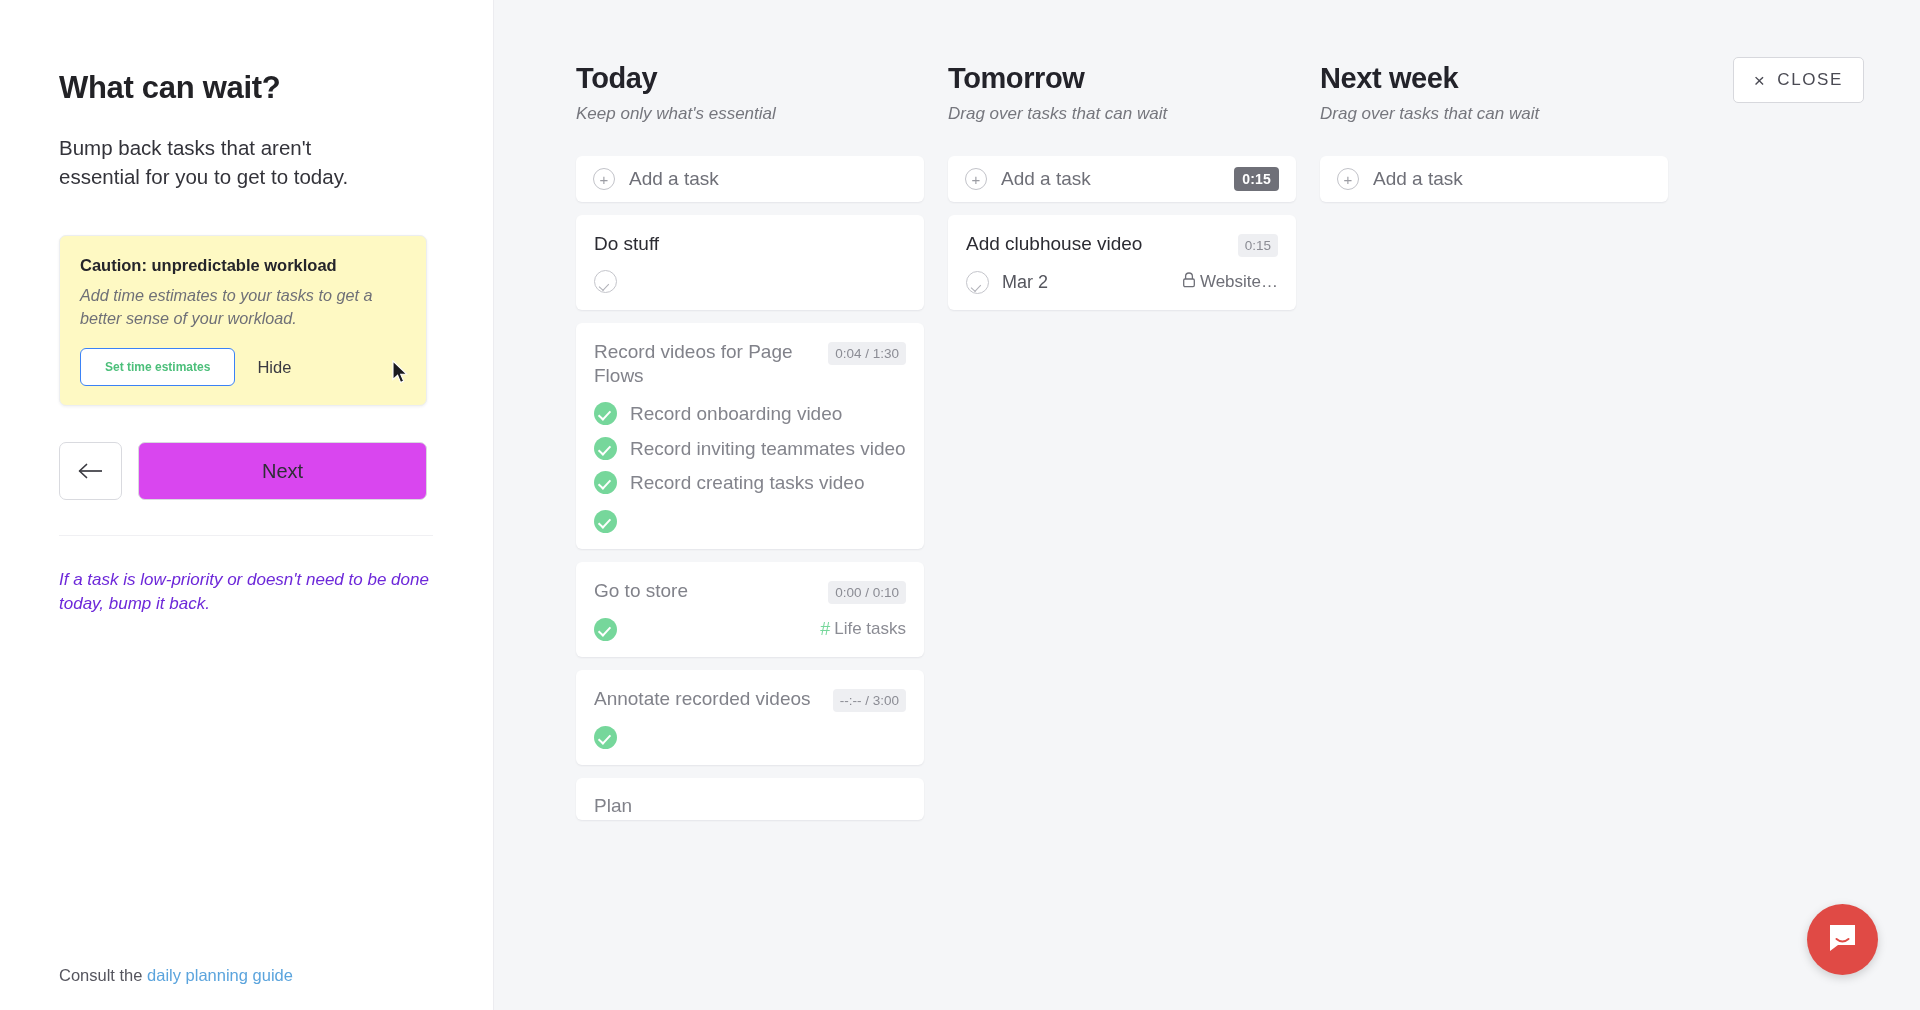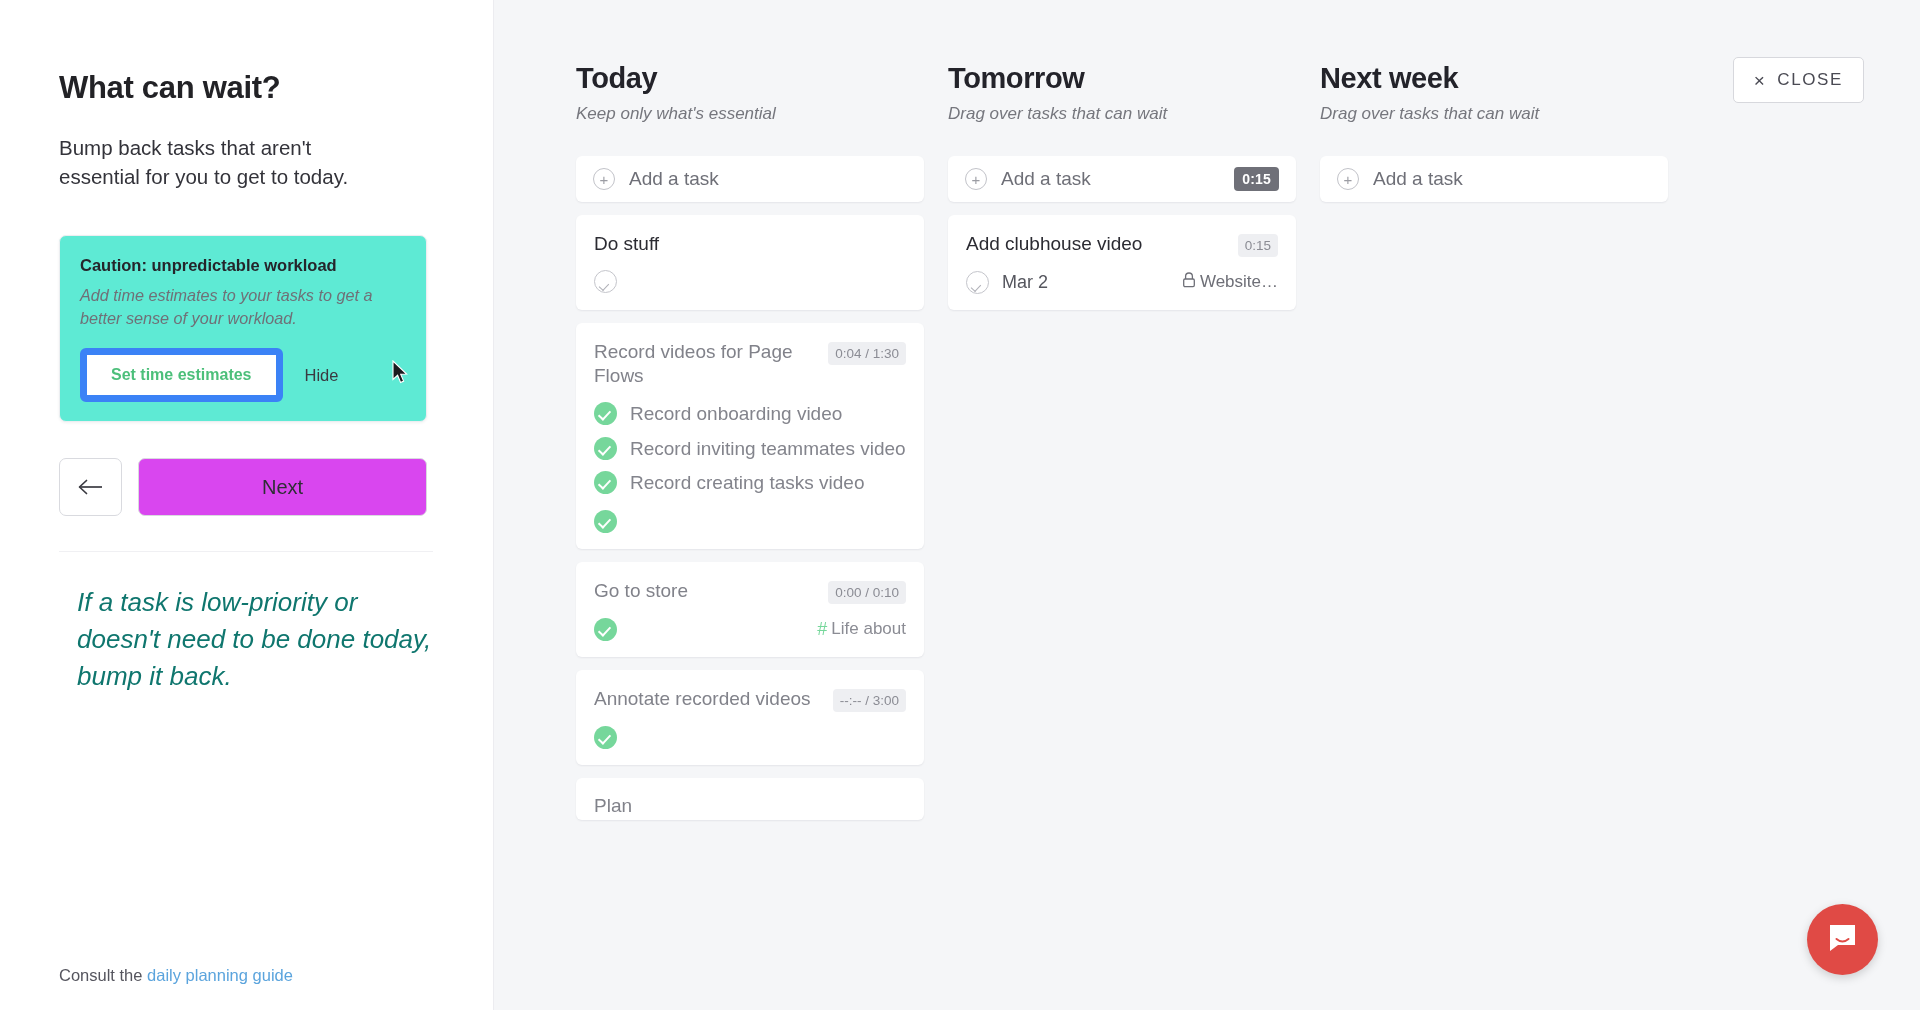--- a/index.html
+++ b/index.html
@@ -21,37 +21,37 @@
     font-size: 31px; font-weight: bold; color: #222226;
     letter-spacing: -0.3px; margin-bottom: 27px;
   }
   .lp-desc {
     font-size: 20.5px; color: #33333a; line-height: 1.42;
     max-width: 330px;
   }
 
   .caution-card {
     margin-top: 44px; margin-right: 6px;
-    background: #5eead4; border: 1px solid #eceef1;
+    background: #fef9c3; border: 1px solid #eceef1;
     border-radius: 7px; padding: 20px 20px 19px 20px;
     box-shadow: 0 1px 3px rgba(17,20,40,0.06);
   }
   .caution-title {
     font-size: 16.5px; font-weight: bold; color: #25252b;
     margin-bottom: 9px;
   }
   .caution-desc {
     font-size: 16.2px; font-style: italic; color: #6f7077;
     line-height: 1.42; margin-bottom: 18px;
   }
   .caution-actions { display: flex; align-items: center; gap: 22px; }
   .btn-estimates {
-    border: 7px solid #3b82f6; border-radius: 6px;
+    border: 1px solid #3b82f6; border-radius: 6px;
     background: #fff; color: #4cbf7a; font-weight: bold;
-    font-size: 16px; padding: 11px 24px; cursor: pointer;
+    font-size: 12px; padding: 11px 24px; cursor: pointer;
     font-family: "Liberation Sans", sans-serif; white-space: nowrap;
   }
   .btn-hide {
     font-size: 16.5px; color: #3a3a41; cursor: pointer;
     background: none; border: none; font-family: "Liberation Sans", sans-serif;
   }
 
   .nav-row { display: flex; gap: 16px; margin-top: 36px; margin-right: 6px; }
   .btn-back {
     width: 63px; height: 58px; border: 1px solid #d9dadf;
@@ -63,22 +63,22 @@
     flex: 1; height: 58px; border: 1px solid #d9dadf;
     border-radius: 7px; background: #d946ef; cursor: pointer;
     font-size: 20px; color: #2e2e35;
     font-family: "Liberation Sans", sans-serif;
   }
 
   .lp-divider {
     margin: 35px 60px 0 59px; height: 1px; background: #f0f0f3;
   }
   .lp-hint {
-    margin: 32px 60px 0 77px; font-size: 26px; font-style: italic;
-    color: #0f766e; line-height: 1.42; max-width: 370px;
+    margin: 32px 60px 0 59px; font-size: 17px; font-style: italic;
+    color: #6d28d9; line-height: 1.42; max-width: 370px;
   }
   .lp-footer {
     position: absolute; left: 59px; bottom: 25px;
     font-size: 16.5px; color: #55555e;
   }
   .lp-footer a { color: #5ba4dd; text-decoration: none; cursor: pointer; }
 
   
   .board {
     flex: 1; height: 1010px; background: #f5f6f8;
@@ -274,21 +274,21 @@
 
         <div class="task-card">
           <div class="tc-head">
             <div class="tc-title muted">Go to store</div>
             <span class="badge-time">0:00 / 0:10</span>
           </div>
           <div class="tc-foot">
             <span class="check done"></span>
             <span class="tc-right">
               <span class="tag-hash">#</span>
-              <span class="tag-label">Life about</span>
+              <span class="tag-label">Life tasks</span>
             </span>
           </div>
         </div>
 
         <div class="task-card">
           <div class="tc-head">
             <div class="tc-title muted">Annotate recorded videos</div>
             <span class="badge-time">--:-- / 3:00</span>
           </div>
           <div class="tc-foot">

